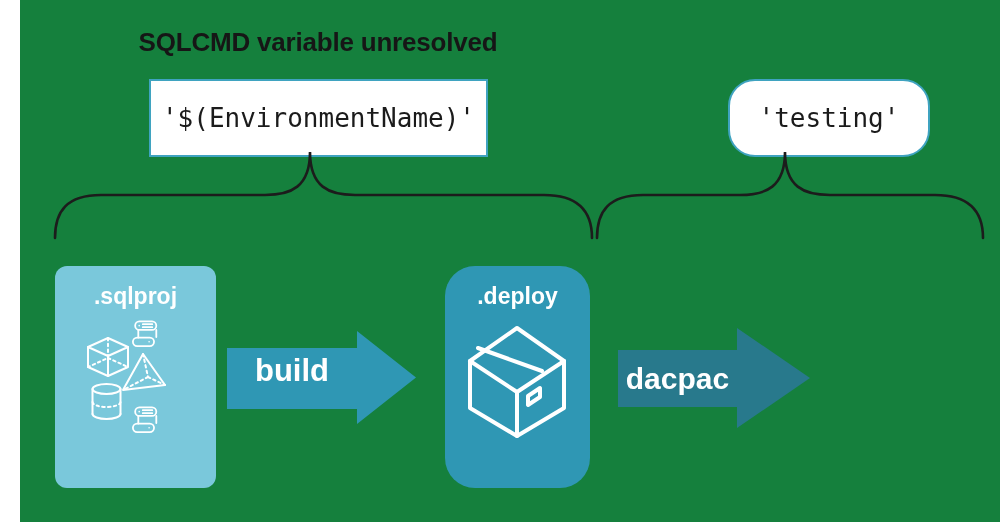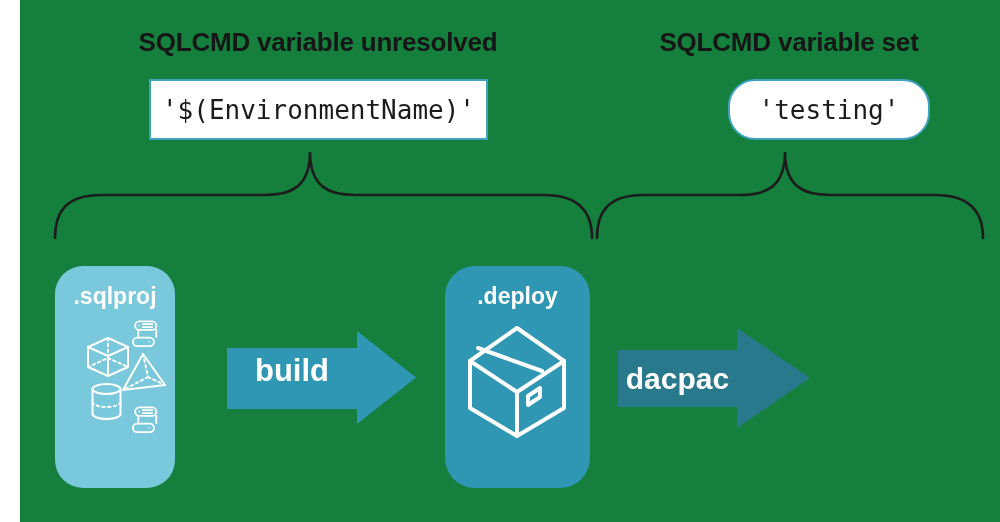--- a/index.html
+++ b/index.html
@@ -33,21 +33,21 @@
     font-weight: bold;
     color: var(--heading-text);
     white-space: nowrap;
     letter-spacing: -0.2px;
   }
   .heading.left  { left: 298px; }
   .heading.right { left: 769px; }
   .codebox {
     position: absolute;
     top: 79px;
-    height: 61px;
+    height: 78px;
     border: 2.5px solid var(--code-box-border);
     background: #ffffff;
     display: flex;
     align-items: center;
     justify-content: center;
   }
   .codebox.left  { left: 129px; width: 339px; }
   .codebox.right { left: 708px; width: 202px; border-radius: 27px; }
   .code {
     font-family: "DejaVu Sans Mono", monospace;
@@ -63,21 +63,21 @@
     stroke-linecap: round;
   }
   .brace.left  { left: 33px;  top: 149px; }
   .brace.right { left: 575px; top: 149px; }
   .card {
     position: absolute;
     top: 266px;
     height: 222px;
     color: var(--card-text);
   }
-  .card-sqlproj  { left: 35px;  width: 120px; border-radius: 28px; background: var(--sqlproj-card-bg); }
+  .card-sqlproj  { left: 35px;  width: 161px; border-radius: 12px; background: var(--sqlproj-card-bg); }
   .card-dacpac   { left: 425px; width: 145px; border-radius: 30px; background: var(--dacpac-card-bg); }
   .card-database { left: 813px; width: 150px; border-radius: 30px; background: var(--database-card-bg); }
   .card-title {
     position: absolute;
     top: 17px;
     left: 0; right: 0;
     text-align: center;
     font-size: 23px;
     font-weight: bold;
     white-space: nowrap;
@@ -106,21 +106,20 @@
   }
   .arrow-build .arrow-label  { left: 0; top: 17px; width: 130px; height: 45px; font-size: 31px; }
   .arrow-deploy .arrow-label { left: 0; top: 22px; width: 119px; height: 57px; font-size: 30px; }
 </style>
 </head>
 <body>
 
 <div class="canvas">
 
   <div class="heading left">SQLCMD variable unresolved</div>
-  <div class="heading right">SQLCMD variable set</div>
 
   <div class="codebox left">
     <span class="code">'$(EnvironmentName)'</span>
   </div>
   <div class="codebox right">
     <span class="code">'testing'</span>
   </div>
 
   <svg class="brace left" width="541" height="92" viewBox="0 0 541 92">
     <path d="M2 89 C2 62 14 46 48 46 L212 46 C238 46 257 38 257 3 C257 38 276 46 302 46 L491 46 C525 46 539 62 539 89"></path>

